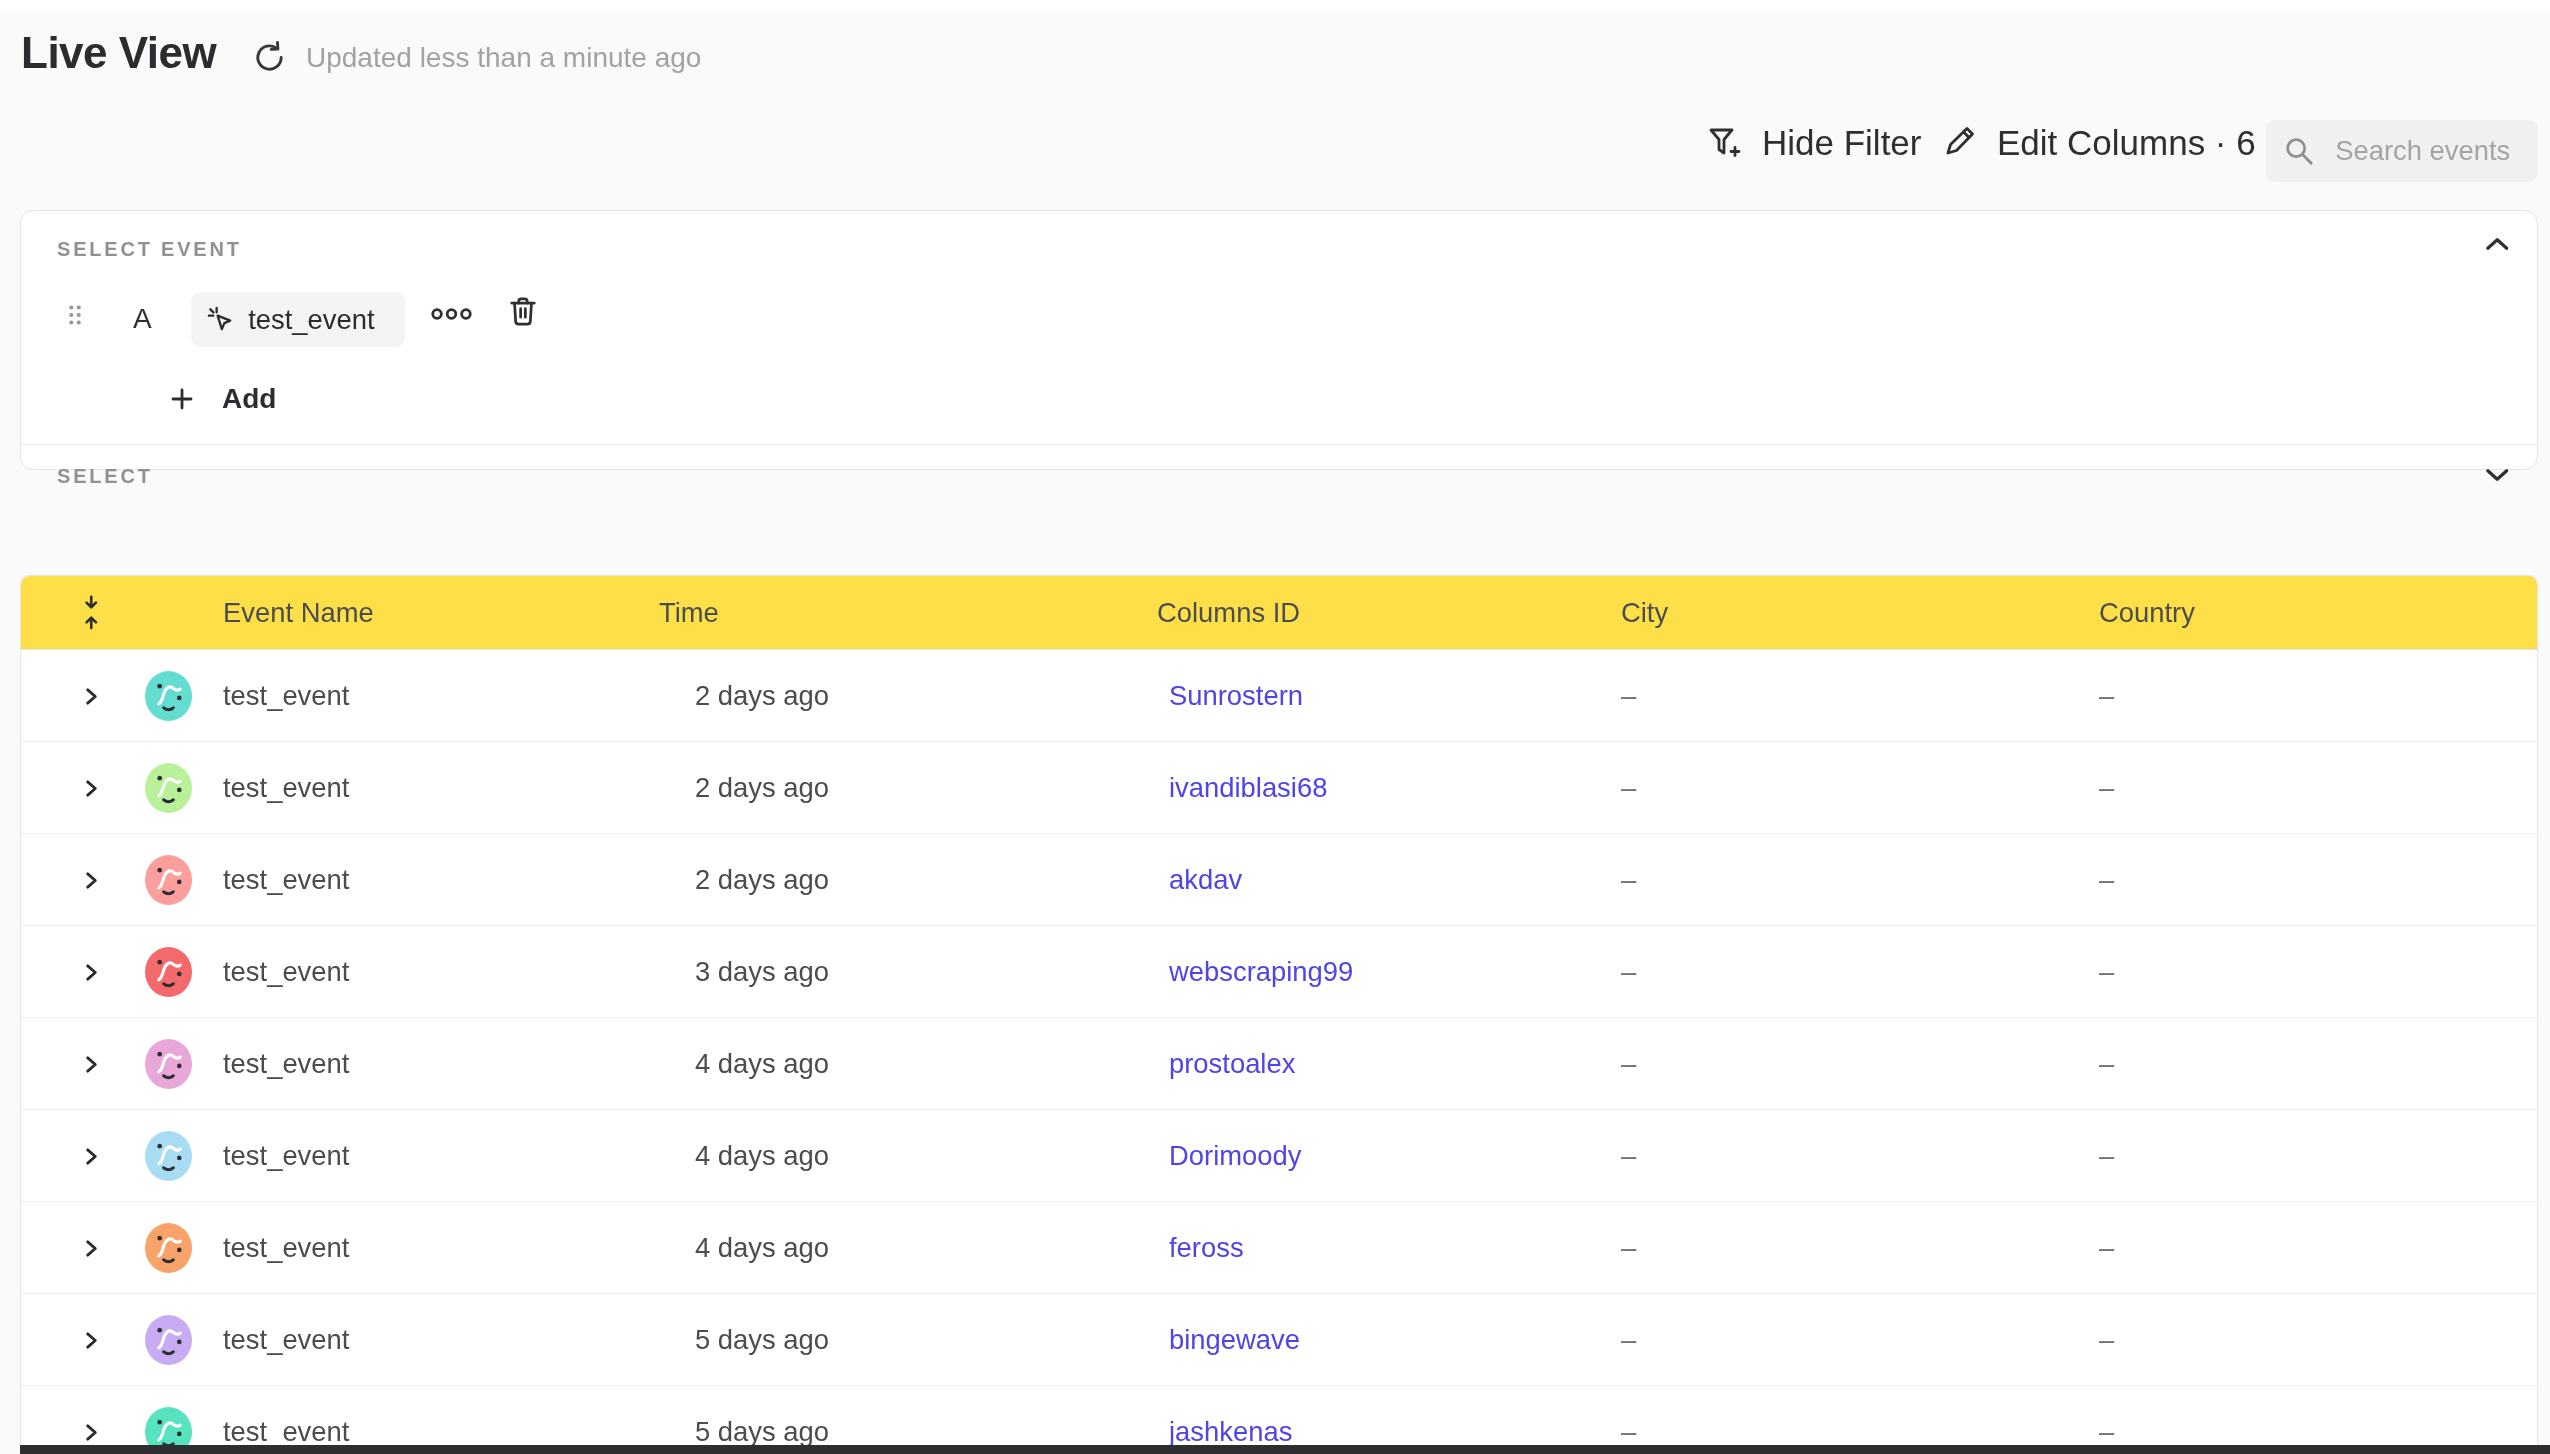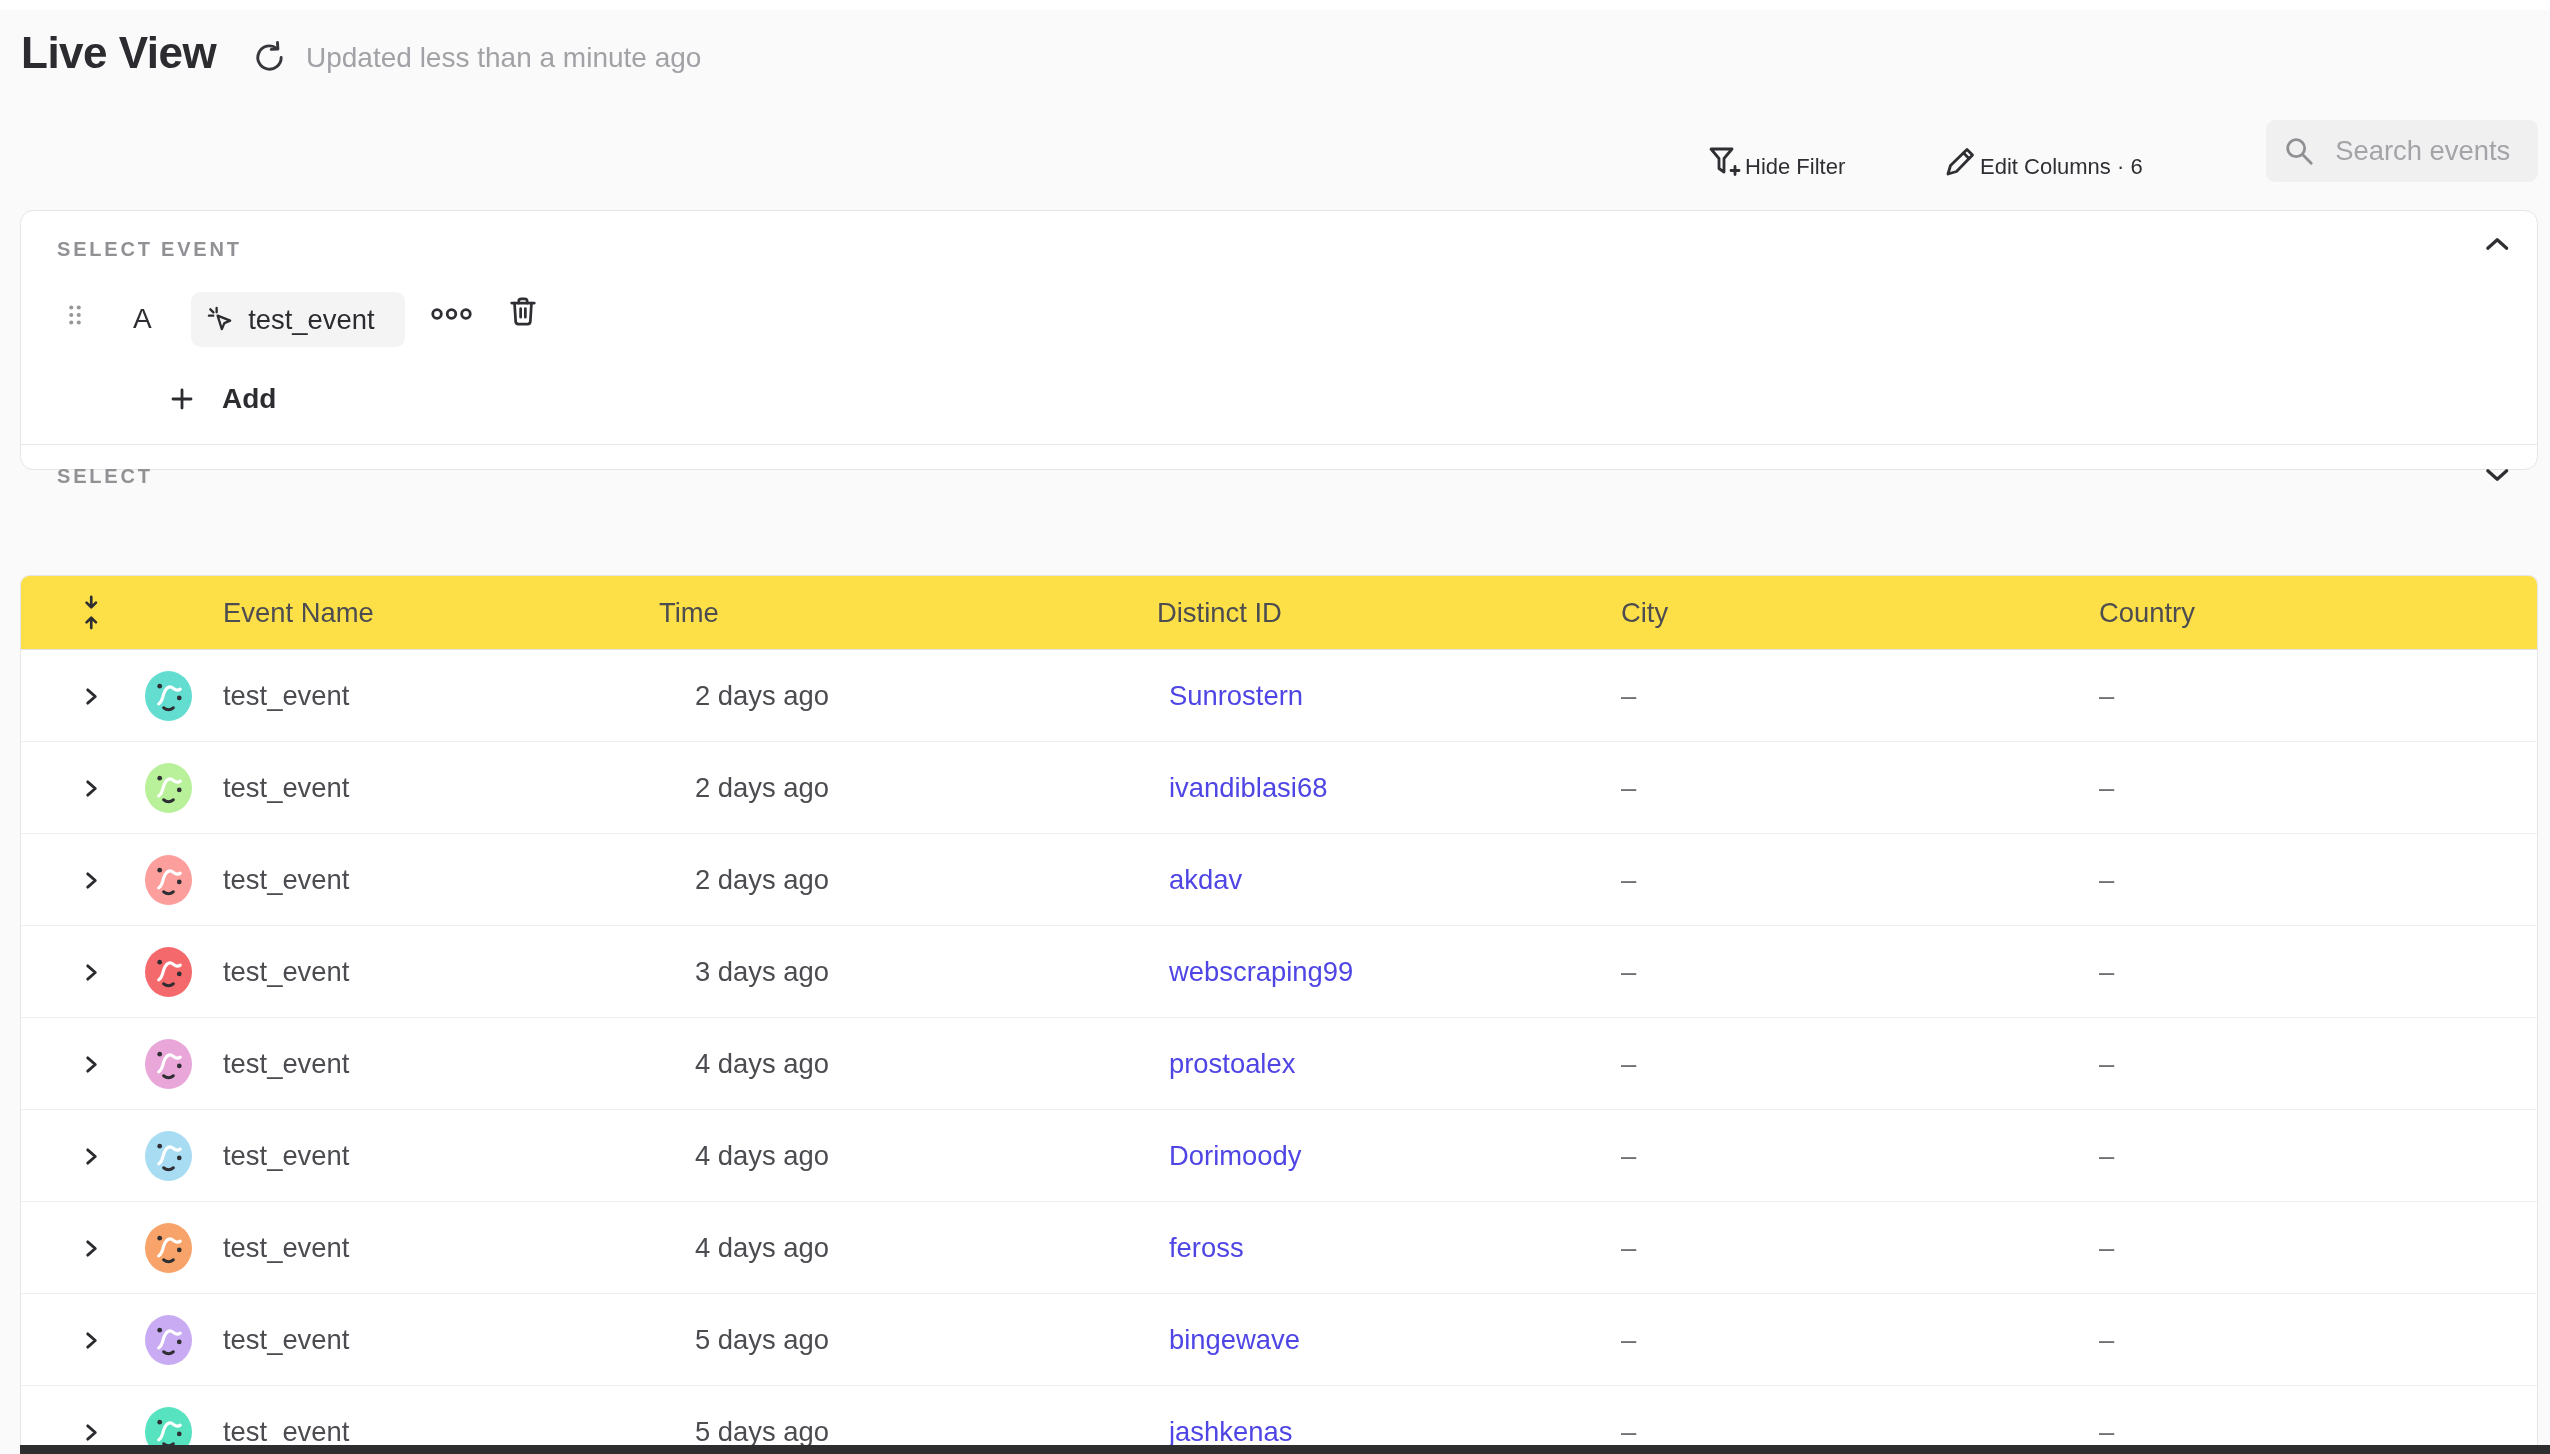--- a/index.html
+++ b/index.html
@@ -12,22 +12,22 @@
     color:#2e2e33;
   }
   .topstrip { position:absolute; left:0; top:0; right:0; height:9.5px; background:#ffffff; }
 
   
   .page-title { position:absolute; left:21px; top:28px; font-size:44px; font-weight:700; letter-spacing:-0.5px; color:#2b2b30; }
   .refresh-btn { position:absolute; left:252px; top:40px; background:none; border:none; cursor:pointer; }
   .updated-text { position:absolute; left:306px; top:42px; font-size:28px; color:#a1a1a6; }
 
   
-  .tool-btn { position:absolute; top:123px; height:57px; display:flex; align-items:flex-end; gap:2px;
-              background:none; border:none; font-family:inherit; font-size:22px; font-weight:500; color:#2e2e33; cursor:pointer; }
+  .tool-btn { position:absolute; top:123px; height:57px; display:flex; align-items:flex-start; gap:19px;
+              background:none; border:none; font-family:inherit; font-size:35px; font-weight:500; color:#2e2e33; cursor:pointer; }
   .hide-filter { left:1705px; }
   .edit-columns { left:1942px; }
   .search-box { position:absolute; left:2266px; top:120px; width:272px; height:62px; background:#f1f0f1;
                 border-radius:9.5px; display:flex; align-items:center; gap:13.2px; padding:0 17px; }
   .search-box input { flex:1; min-width:0; border:none; background:transparent; outline:none;
                       font-family:Liberation Sans, sans-serif; font-size:27.4px; color:#3c3c41;margin-left:7px; }
   .search-box input::placeholder { color:#a3a3a8; }
 
   
   .query-card { position:absolute; left:20px; top:210px; width:2518px; height:260px;
@@ -205,21 +205,21 @@
     <button class="collapse-btn">
       <span>
         <svg width="26.5" height="35" viewBox="0 0 28 37" fill="none" stroke="#2f2f33" stroke-width="2.8" stroke-linecap="round" stroke-linejoin="round">
           <path d="M14 2 v10 M9 8 L14 13 L19 8"></path>
           <path d="M14 35 v-10 M9 29 L14 24 L19 29"></path>
         </svg>
       </span>
     </button>
     <span class="th c0">Event Name</span>
     <span class="th c1">Time</span>
-    <span class="th c2">Distinct ID</span>
+    <span class="th c2">Columns ID</span>
     <span class="th c3">City</span>
     <span class="th c4">Country</span>
   </div>
 
   <div class="tbody">
       <div class="trow">
     <button class="expand-btn">
       <span>
         <svg width="19" height="23" viewBox="0 0 20 24" fill="none" stroke="#2b2b30" stroke-width="3" stroke-linecap="round" stroke-linejoin="round">
           <path d="M6 5 L14 12 L6 19"></path>

